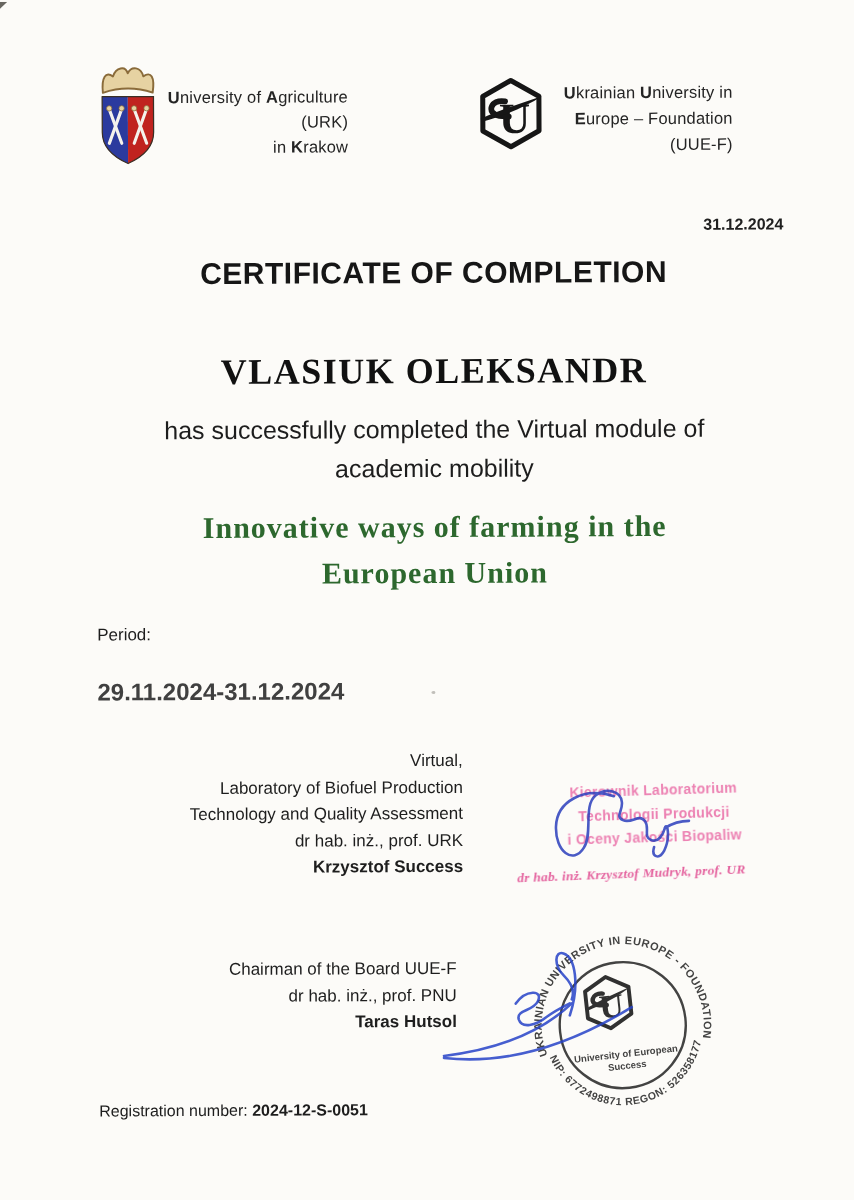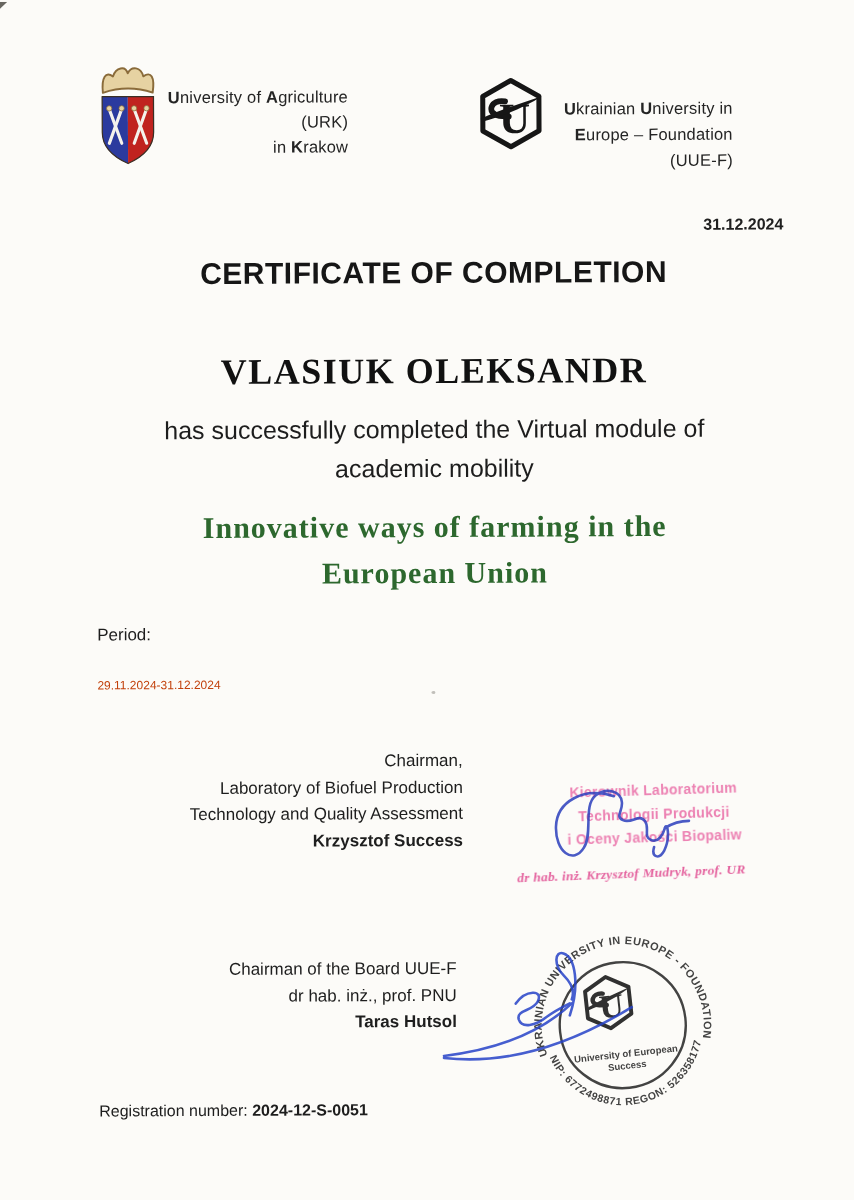--- a/index.html
+++ b/index.html
@@ -24,21 +24,21 @@
   .cert-title{width:854px;text-align:center;transform:translateX(8px);
     font-size:30px;font-weight:700;letter-spacing:.5px;color:#161616;}
   .recipient{width:854px;text-align:center;transform:translateX(8px);
     font-family:"Liberation Serif",serif;font-size:36px;font-weight:700;letter-spacing:1.5px;color:#111;}
   .statement{width:854px;text-align:center;transform:translateX(8px);
     font-size:25px;color:#1d1d1d;}
   .course{width:854px;text-align:center;transform:translateX(8px);
     font-family:"Liberation Serif",serif;font-size:30px;font-weight:700;letter-spacing:1px;color:#2d682e;}
 
   .period-label{font-size:17px;color:#1d1d1d;}
-  .period-value{font-size:12px;font-weight:400;color:#c2410c;}
+  .period-value{font-size:24px;font-weight:700;color:#404040;}
 
   .sig-block{text-align:right;font-size:17px;line-height:26.5px;color:#1e1e1e;}
   .sig-name{font-weight:700;}
 
   
   .pink-stamp{width:190px;text-align:center;transform:rotate(-1.5deg);
     font-size:14px;font-weight:700;line-height:23.5px;color:#e85f9f;
     filter:blur(0.5px);opacity:.78;letter-spacing:.3px;}
   .pink-stamp-sig{width:270px;transform:rotate(-2deg);
     font-family:"Liberation Serif",serif;font-style:italic;font-weight:700;
@@ -104,21 +104,21 @@
     <div><span class="b">U</span><span>niversity of </span><span class="b">A</span><span>griculture</span></div>
     <div><span>(URK)</span></div>
     <div><span>in </span><span class="b">K</span><span>rakow</span></div>
   </div>
 
   <div class="abs" style="left:477px;top:74px;">
     <svg width="72" height="80" viewBox="0 0 100 100">
       <use href="#hexmark"></use>
     </svg>
   </div>
-  <div class="abs logo-text" style="left:566px;top:80px;line-height:26px;margin-top:16px;">
+  <div class="abs logo-text" style="left:566px;top:80px;line-height:26px;">
     <div><span class="b">U</span><span>krainian  </span><span class="b">U</span><span>niversity  in</span></div>
     <div><span class="b">E</span><span>urope – Foundation</span></div>
     <div><span>(UUE-F)</span></div>
   </div>
 
   <div class="abs scan-date" style="right:69px;top:217px;margin-left:32px;">31.12.2024</div>
 
   <div class="abs cert-title" style="top:256px;">CERTIFICATE OF COMPLETION</div>
 
   <div class="abs recipient" style="top:350px;">VLASIUK OLEKSANDR</div>
@@ -126,23 +126,24 @@
   <div class="abs statement" style="top:415px;">has successfully completed the Virtual module of</div>
   <div class="abs statement" style="top:454px;">academic mobility</div>
 
   <div class="abs course" style="top:510px;">Innovative ways of farming in the</div>
   <div class="abs course" style="top:556px;">European Union</div>
 
   <div class="abs period-label" style="left:97px;top:624px;">Period:</div>
   <div class="abs period-value" style="left:97px;top:677px;">29.11.2024-31.12.2024</div>
 
   <div class="abs sig-block" style="right:392px;top:748px;width:330px;">
-    <div>Chairman,</div>
+    <div>Virtual,</div>
     <div>Laboratory of Biofuel Production</div>
     <div>Technology and Quality Assessment</div>
+    <div>dr hab. inż., prof. URK</div>
     <div class="sig-name">Krzysztof Success</div>
   </div>
 
   <div class="abs pink-stamp" style="left:558px;top:780px;">
     <div>Kierownik Laboratorium</div>
     <div>Technologii Produkcji</div>
     <div>i Oceny Jakości Biopaliw</div>
   </div>
   <div class="abs pink-stamp-sig" style="left:516px;top:866px;">dr hab. inż. Krzysztof Mudryk, prof. UR</div>
 

